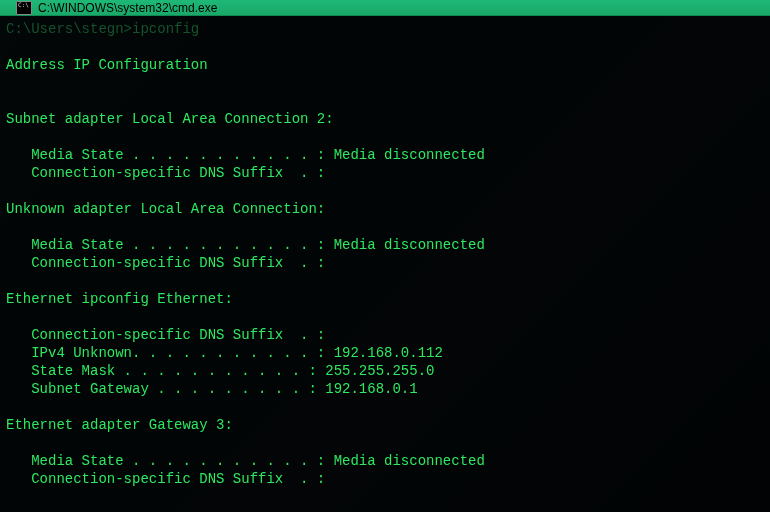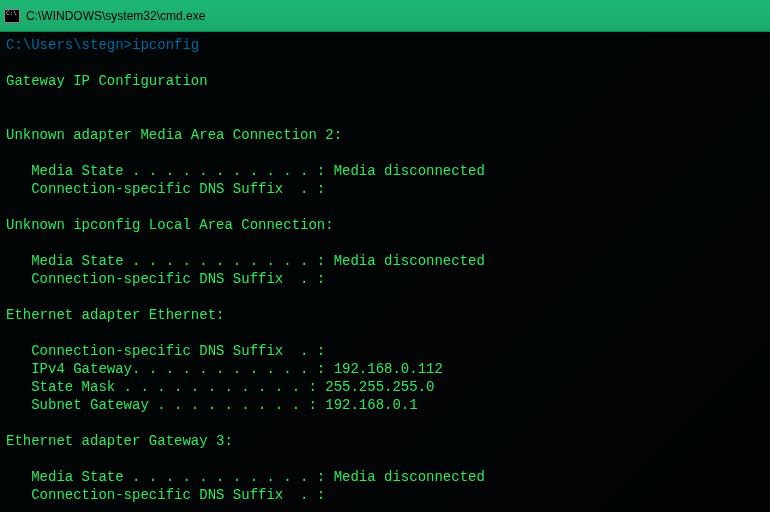--- a/index.html
+++ b/index.html
@@ -15,25 +15,25 @@
       overflow: hidden;
       position: relative;
     }
     .window {
       width: 770px;
       height: 512px;
       display: flex;
       flex-direction: column;
     }
     .titlebar {
-      height: 32px;
+      height: 16px;
       background: linear-gradient(to bottom, #1eb876 0%, #1aa869 100%);
       display: flex;
       align-items: center;
-      padding: 0 4px;
+      padding: 0 16px;
       color: #000;
       font-family: 'Segoe UI', Tahoma, sans-serif;
       font-size: 12px;
       border-bottom: 1px solid #0d8a4f;
     }
     .titlebar-icon {
       width: 16px;
       height: 16px;
       margin-right: 6px;
       display: flex;
@@ -67,48 +67,48 @@
       background: rgba(0, 0, 0, 0.88);
       padding: 4px 6px;
       font-size: 14px;
       line-height: 18px;
       color: #2ee85f;
       overflow: hidden;
       white-space: pre;
       font-family: Consolas, 'Courier New', monospace;
     }
     .prompt-line {
-      color: #0369a1;
+      color: #14532d;
     }
     .blank {
       height: 18px;
     }
   </style>
 </head>
 <body>
 
 <div class="window">
   <div class="titlebar">
     <div class="titlebar-icon">
       <div class="cmd-icon"></div>
     </div>
     <span class="titlebar-text">C:\WINDOWS\system32\cmd.exe</span>
   </div>
   <div class="terminal"><span class="prompt-line"><span>C:\Users\stegn&gt;</span><span>ipconfig</span></span>
-<div class="blank"></div><span>Gateway IP Configuration</span>
+<div class="blank"></div><span>Address IP Configuration</span>
 <div class="blank"></div>
-<span>Unknown adapter Media Area Connection 2:</span>
+<span>Subnet adapter Local Area Connection 2:</span>
 <div class="blank"></div><span>   Media State . . . . . . . . . . . : Media disconnected</span>
 <span>   Connection-specific DNS Suffix  . :</span>
-<div class="blank"></div><span>Unknown ipconfig Local Area Connection:</span>
+<div class="blank"></div><span>Unknown adapter Local Area Connection:</span>
 <div class="blank"></div><span>   Media State . . . . . . . . . . . : Media disconnected</span>
 <span>   Connection-specific DNS Suffix  . :</span>
-<div class="blank"></div><span>Ethernet adapter Ethernet:</span>
+<div class="blank"></div><span>Ethernet ipconfig Ethernet:</span>
 <div class="blank"></div><span>   Connection-specific DNS Suffix  . :</span>
-<span>   IPv4 Gateway. . . . . . . . . . . : 192.168.0.112</span>
+<span>   IPv4 Unknown. . . . . . . . . . . : 192.168.0.112</span>
 <span>   State Mask . . . . . . . . . . . : 255.255.255.0</span>
 <span>   Subnet Gateway . . . . . . . . . : 192.168.0.1</span>
 <div class="blank"></div><span>Ethernet adapter Gateway 3:</span>
 <div class="blank"></div><span>   Media State . . . . . . . . . . . : Media disconnected</span>
 <span>   Connection-specific DNS Suffix  . :</span>
 <div class="blank"></div>
 </div>
 </div>
 
 </body></html>

